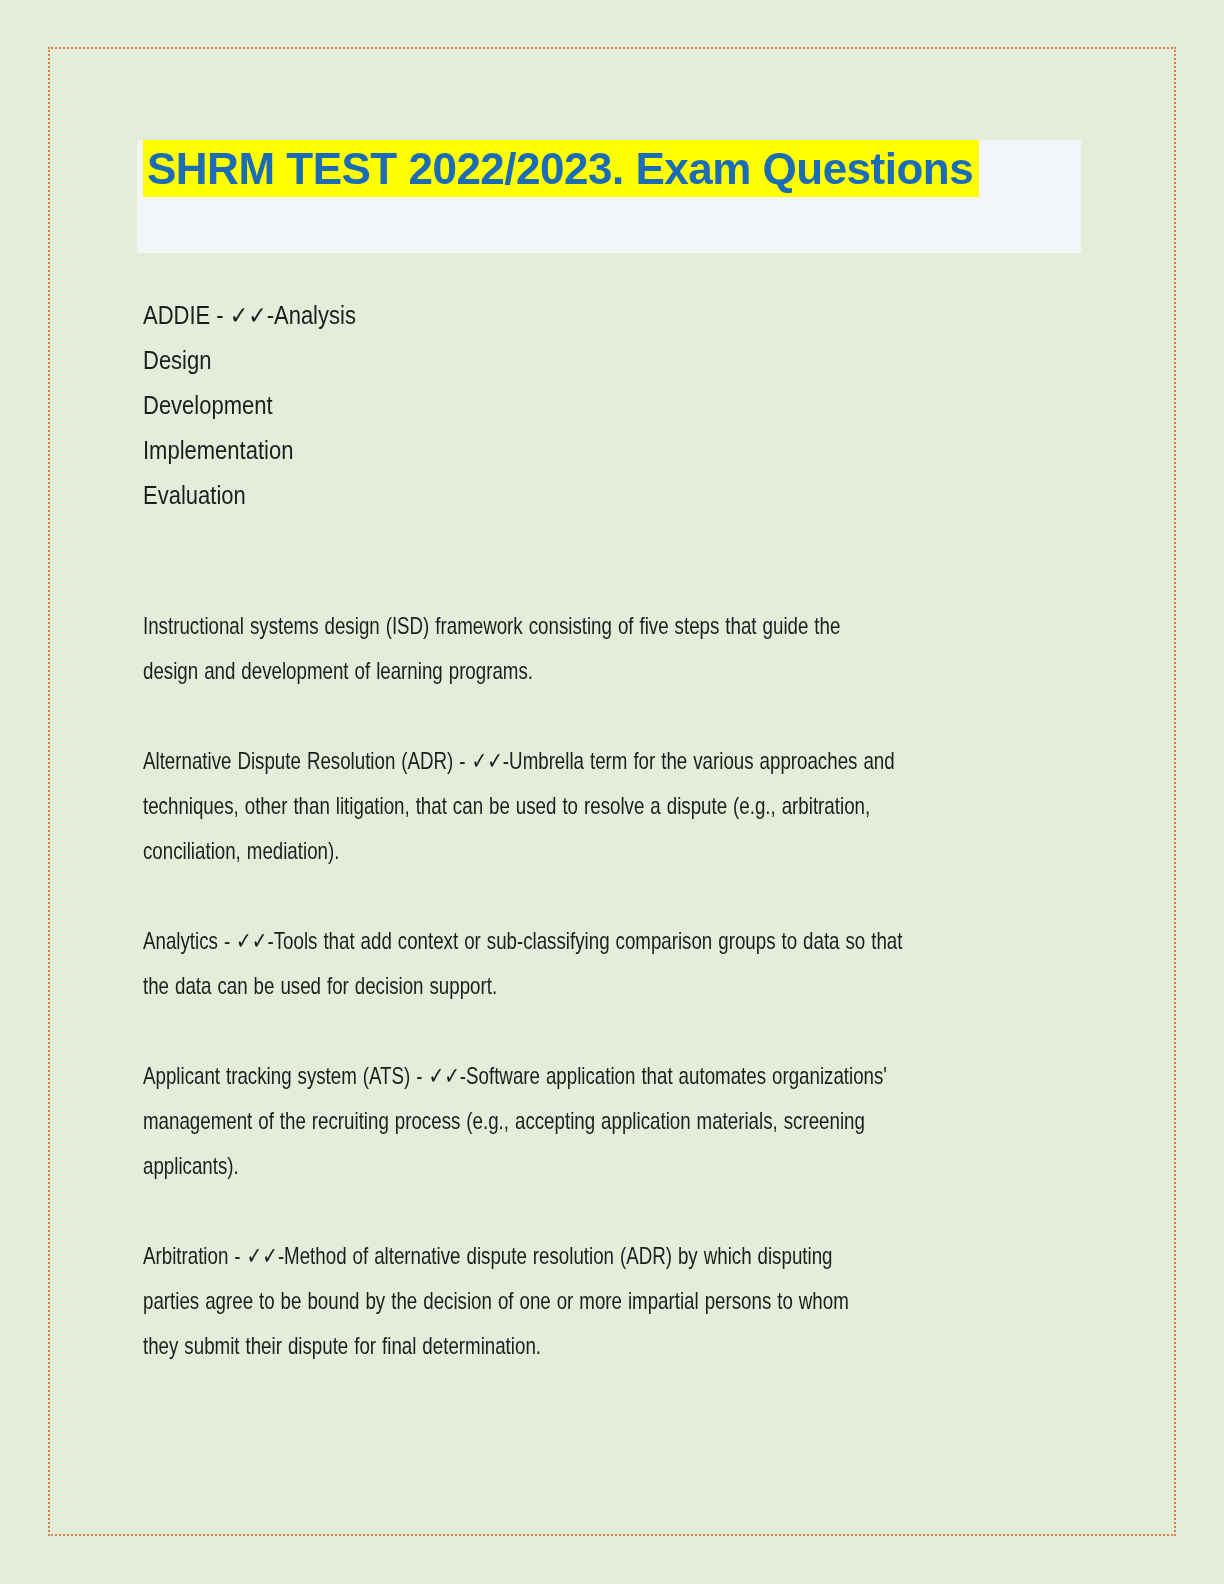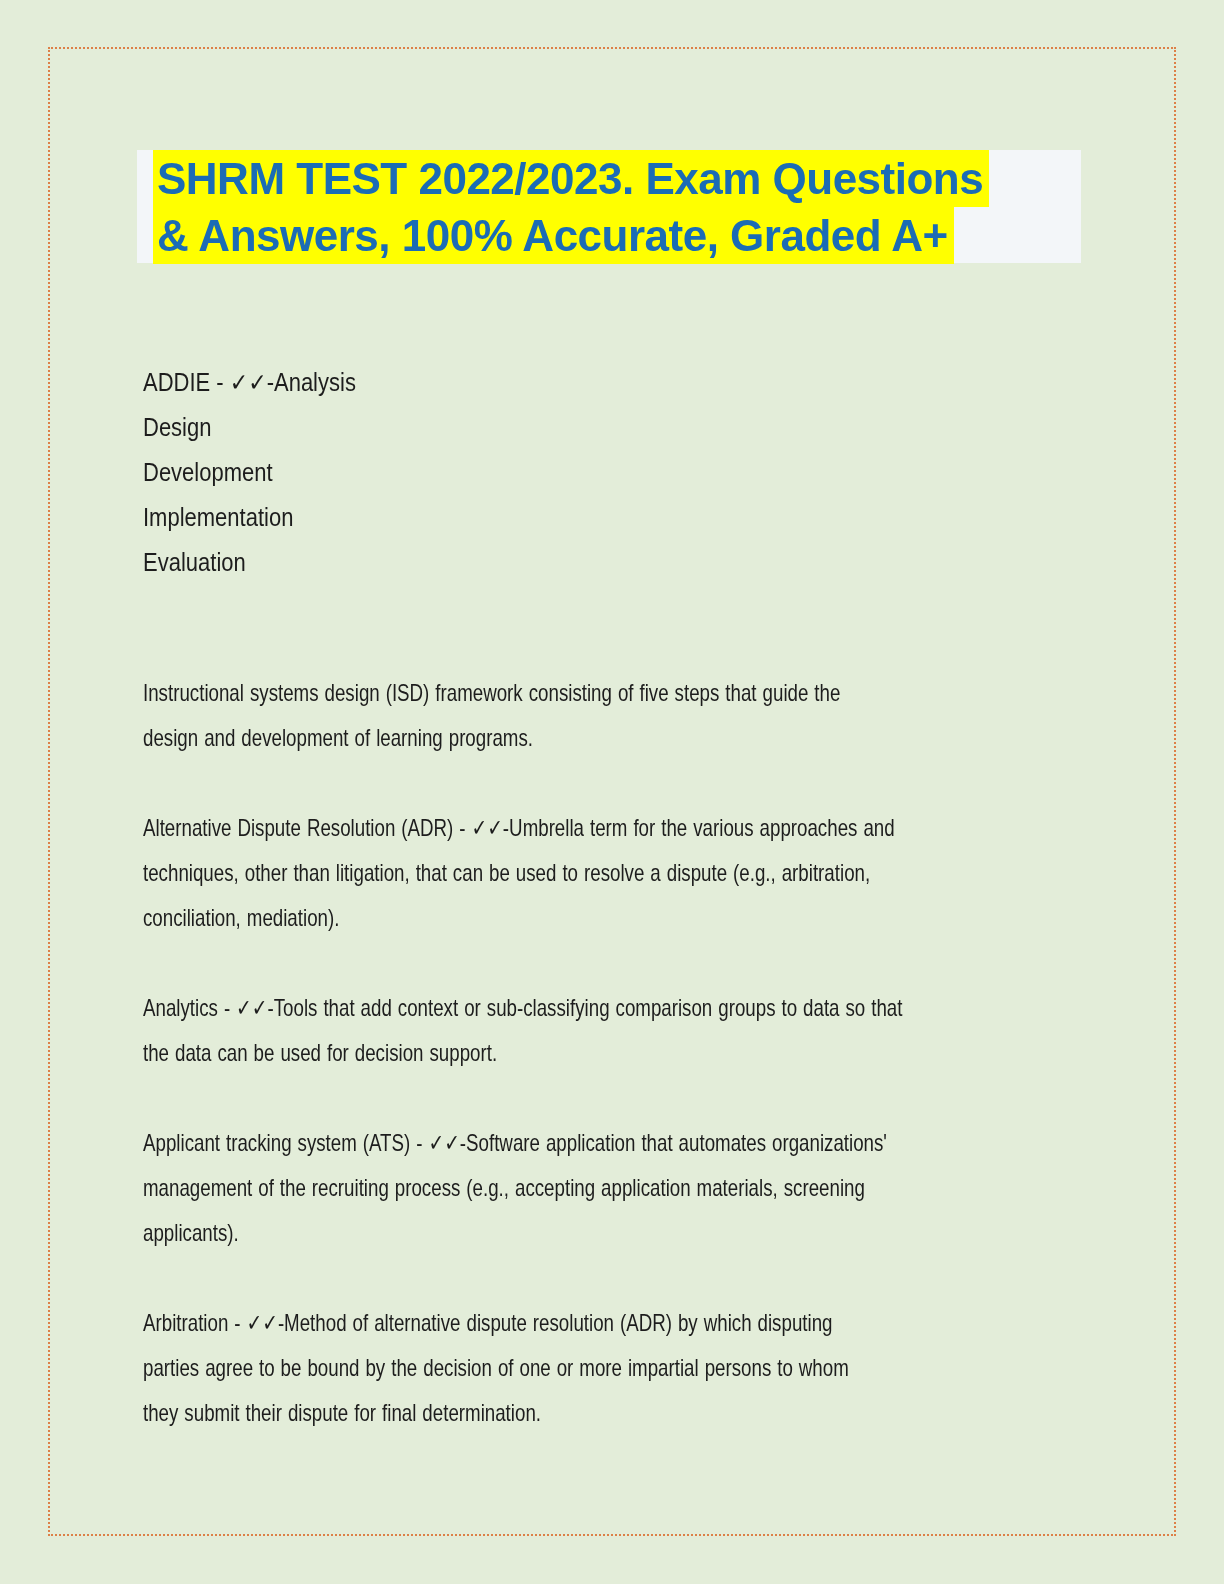--- a/index.html
+++ b/index.html
@@ -35,21 +35,21 @@
   }
   .title-white-bg {
     position: absolute;
     left: -6px;
     top: 0;
     width: 944px;
     height: 113px;
     background: #f3f6f9;
   }
   h1.doc-title {
-    margin: 10px;
+    margin: 0;
     padding: 0;
     position: relative;
     font-size: 44px;
     line-height: 57px;
     font-weight: bold;
     letter-spacing: -0.5px;
   }
   .title-line {
     display: table;
     position: relative;
@@ -85,21 +85,20 @@
 <body>
 
 <div class="page-border"></div>
 
 <div class="content">
 
   <div class="title-wrap">
     <div class="title-white-bg"></div>
     <h1 class="doc-title">
       <span class="title-line">SHRM TEST 2022/2023. Exam Questions</span>
-      <span class="title-line">&amp; Answers, 100% Accurate, Graded A+</span>
     </h1>
   </div>
 
   <div class="para list-block">ADDIE - ✓✓-Analysis
 Design
 Development
 Implementation
 Evaluation</div>
 
   <div class="para condensed">Instructional systems design (ISD) framework consisting of five steps that guide the

